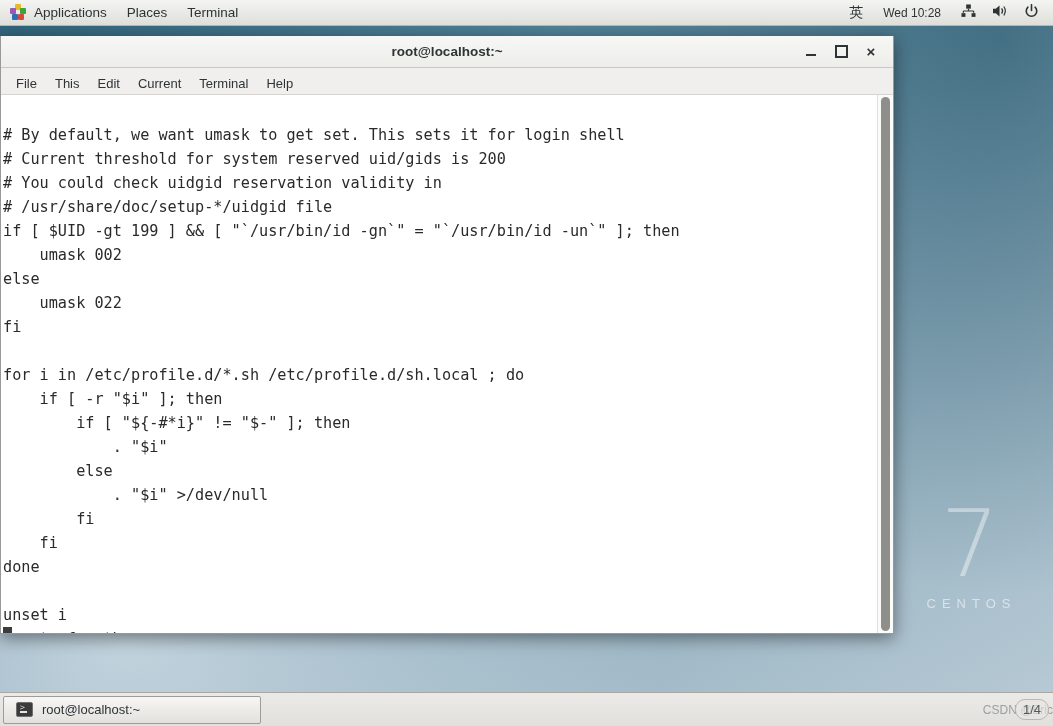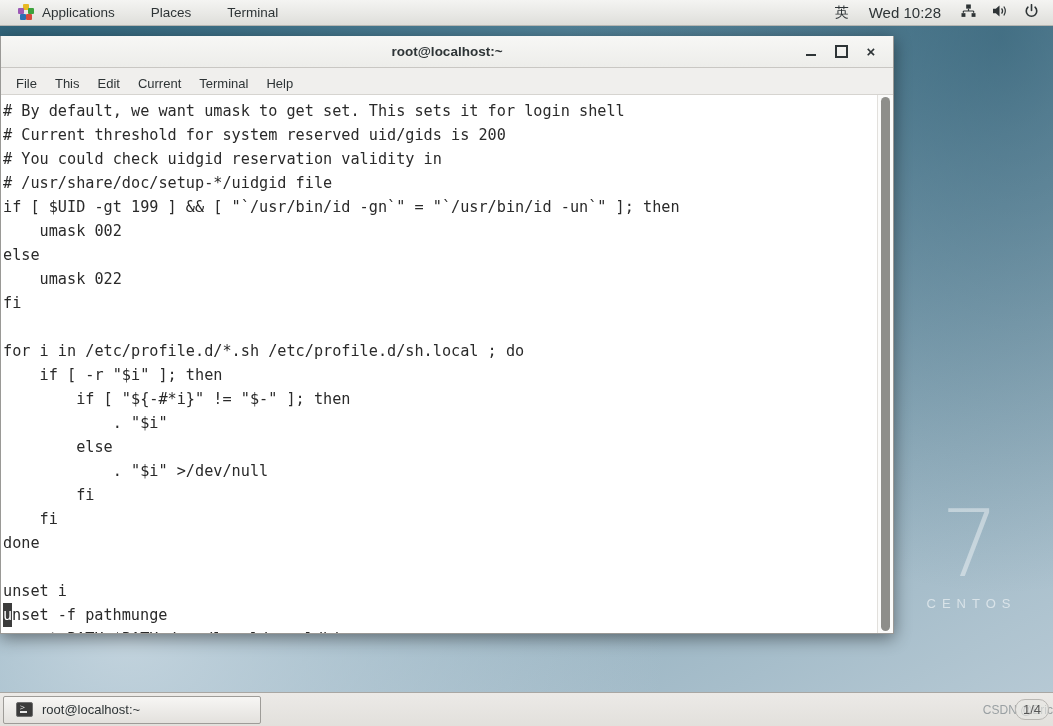--- a/index.html
+++ b/index.html
@@ -40,31 +40,31 @@
     position:absolute; left:0; top:0; width:1053px; height:26px;
     background:linear-gradient(to bottom,#f4f4f2 0%,#e9e9e6 52%,#dededa 100%);
     border-bottom:1px solid #b6b6b2;
     display:flex; align-items:center;
     font-size:13.5px; color:#2e3436;
     z-index:40;
   }
   .panel-left { display:flex; align-items:center; height:100%; }
   .panel-item {
     display:flex; align-items:center; gap:7px;
-    height:100%; padding:0 18px;
+    height:100%; padding:0 10px;
     color:#2e3436; cursor:default;
   }
   .panel-spacer { flex:1 1 auto; }
   .panel-right { display:flex; align-items:center; height:100%; padding-right:6px; }
   .tray-item {
     display:flex; align-items:center; justify-content:center;
     height:100%; padding:0 8px; color:#2e3436;
   }
   .ime-label { font-size:14px; }
-  .clock { font-size:15px; padding:0 12px; }
+  .clock { font-size:12px; padding:0 12px; }
 
   
   .gnome-icon { width:17px; height:17px; position:relative; display:inline-block; }
   .gnome-icon i {
     position:absolute; width:6px; height:6px; border-radius:1px; display:block;
   }
 
   
   .term-win {
     position:absolute; left:0; top:36px;
@@ -114,20 +114,21 @@
   }
   .term-text {
     flex:1 1 auto;
     padding:4px 0 0 2px;
     font-family:"DejaVu Sans Mono","Liberation Mono",monospace;
     font-size:15.2px;
     line-height:24px;
     color:#2a2a2a;
     white-space:pre;
     position:relative;
+    margin-top:24px;
   }
   .term-line { height:24px; }
   .cursor-block {
     display:inline-block;
     background:#3c3c3c; color:#ffffff;
     width:9px;
   }
 
   
   .term-scroll {

